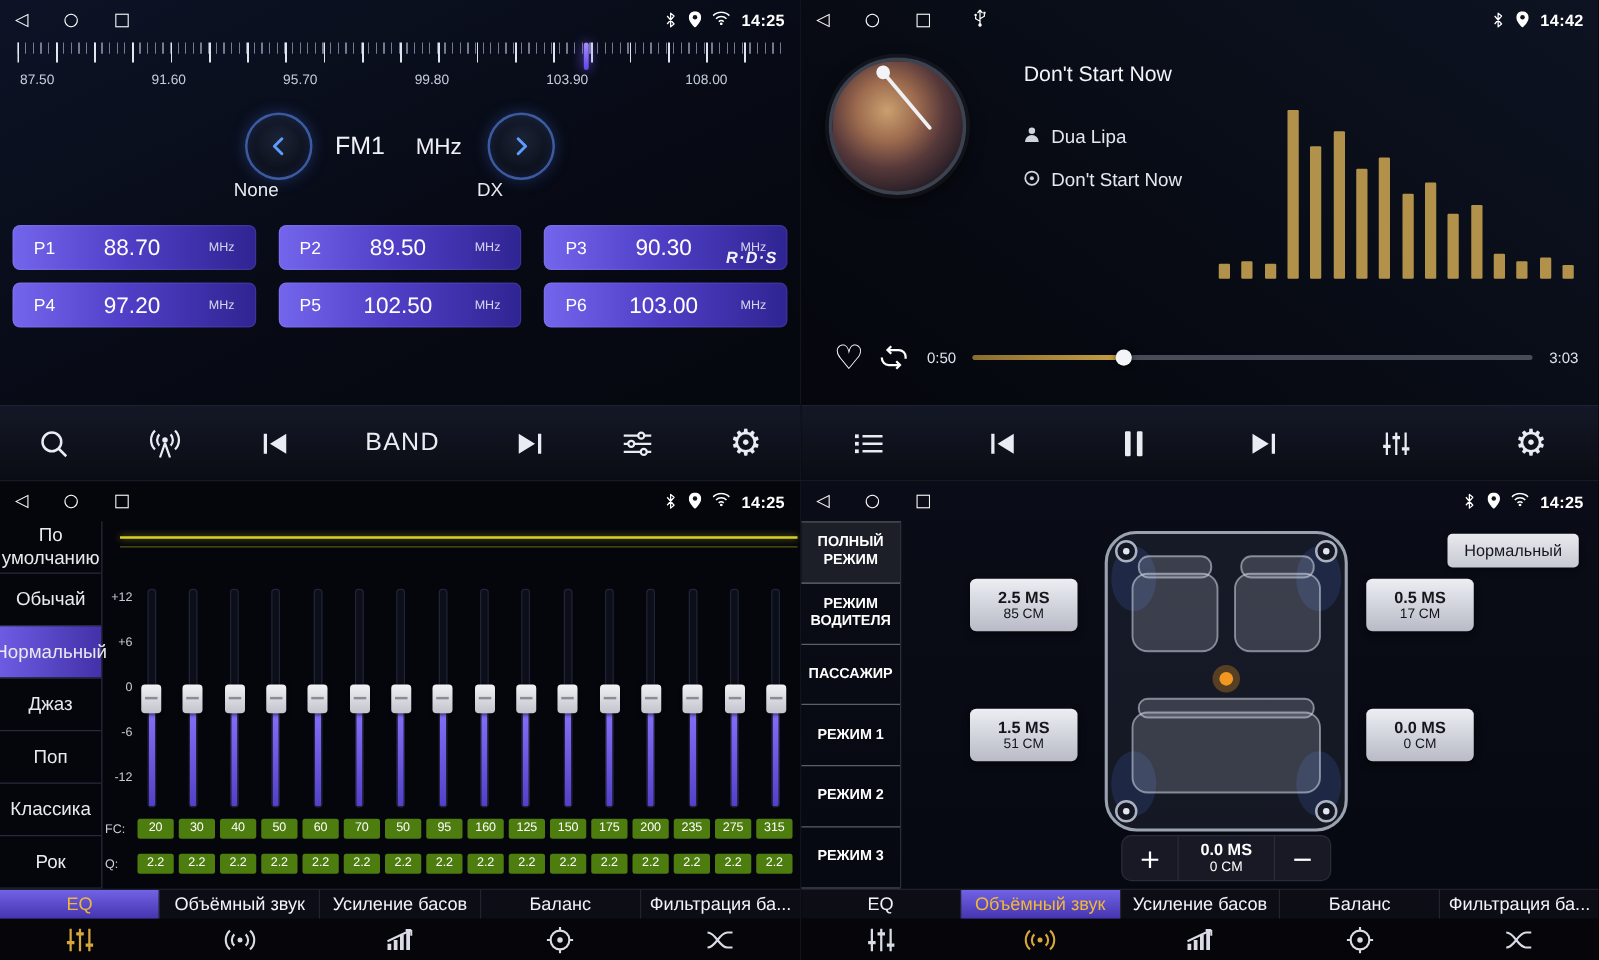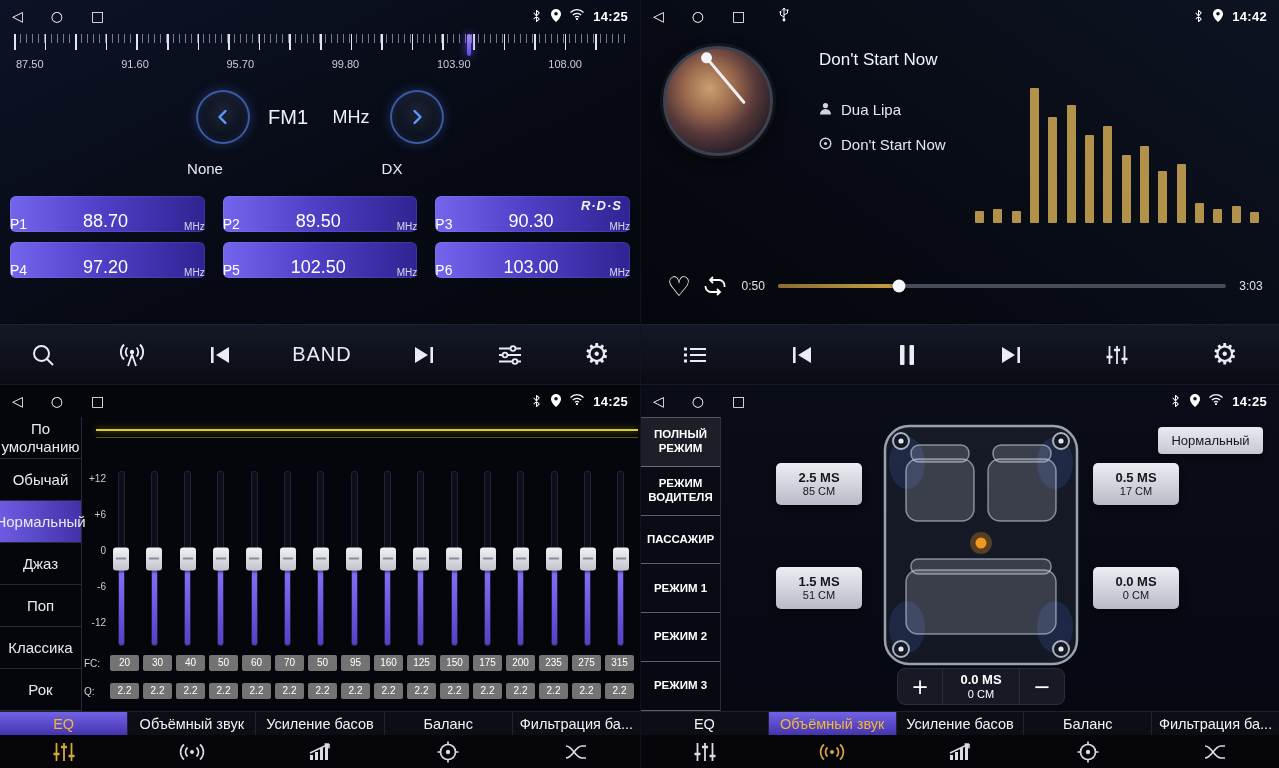--- a/index.html
+++ b/index.html
@@ -27,26 +27,26 @@
   repeating-linear-gradient(90deg,rgba(235,240,250,.95) 0 1.5px,transparent 1.5px 30.6px),
   repeating-linear-gradient(90deg,rgba(150,160,185,.75) 0 1px,transparent 1px 6.1px);
  background-size:100% 16px,100% 9px;background-repeat:no-repeat;background-position:top left}
 .fm-indicator{position:absolute;left:73%;top:0;width:4px;height:22px;border-radius:2px;background:linear-gradient(180deg,#a98cff,#5d46e8);box-shadow:0 0 9px rgba(124,92,255,.9)}
 .fm-labels{position:absolute;left:16px;right:58px;top:24px;display:flex;justify-content:space-between;font-size:11px;color:#c6cedd}
 .fm-main{display:flex;align-items:center;justify-content:center;gap:14px;margin-top:14px;position:relative}
 .arrow-btn{width:54px;height:54px;border-radius:50%;border:2px solid rgba(86,130,230,.65);background:radial-gradient(circle at 50% 40%,#1b2336 0%,#0b0e18 75%);display:flex;align-items:center;justify-content:center;cursor:pointer;box-shadow:0 0 12px rgba(64,105,210,.35),inset 0 0 8px rgba(64,105,210,.25)}
 .band-label{font-size:20px;color:#f0f2f7;width:48px;text-align:center}
 .freq-big{font-size:46px;font-weight:700;width:190px;text-align:center;letter-spacing:1px}
 .unit-label{font-size:18px;color:#eef0f5;width:50px;text-align:center}
-.fm-sub{position:relative;height:24px;margin-top:16px}
+.fm-sub{position:relative;height:24px;margin-top:0}
 .sub-left{position:absolute;left:150px;width:110px;text-align:center;font-size:15px;color:#e9ebf2}
 .sub-right{position:absolute;left:352px;width:80px;text-align:center;font-size:15px;color:#e9ebf2}
 .rds{position:absolute;right:18px;top:198px;font-size:13px;font-weight:700;font-style:italic;letter-spacing:1px;color:#f2f3f7}
 .preset-grid{display:grid;grid-template-columns:repeat(3,1fr);column-gap:18px;row-gap:10px;margin:12px 10px 0}
-.preset{height:36px;border:0;border-radius:6px;display:flex;align-items:flex-end;padding:0 0;color:#fff;cursor:pointer;background:linear-gradient(90deg,#7466ec 0%,#5140c8 45%,#2f2492 100%);box-shadow:inset 0 0 0 1px rgba(255,255,255,.07);font-family:"Liberation Sans",sans-serif}
+.preset{height:36px;border:0;border-radius:6px;display:flex;align-items:center;padding:0 17px;color:#fff;cursor:pointer;background:linear-gradient(90deg,#7466ec 0%,#5140c8 45%,#2f2492 100%);box-shadow:inset 0 0 0 1px rgba(255,255,255,.07);font-family:"Liberation Sans",sans-serif}
 .p-id{font-size:14px}
 .p-freq{flex:1;text-align:center;font-size:18px}
 .p-unit{font-size:10px;opacity:.8}
 .toolbar{position:absolute;left:0;right:0;bottom:0;height:60px;display:flex;align-items:center;justify-content:space-around;background:linear-gradient(180deg,#141826 0%,#0a0c14 100%);border-top:1px solid #1d2232;z-index:5}
 .tool{color:#e9ecf2;cursor:pointer;display:flex;align-items:center;justify-content:center}
 .glyph{font-family:"DejaVu Sans",sans-serif;line-height:1}
 .gear{font-size:29px}
 .band-text{font-size:20px;letter-spacing:1px}
 
 
@@ -81,21 +81,21 @@
 .eq-bands{position:absolute;left:110px;right:8px;top:86px;height:175px;display:flex;justify-content:space-between}
 .band{width:22px;display:flex;justify-content:center;position:relative;cursor:pointer}
 .track{width:7px;height:100%;border-radius:3px;border:1px solid #20243a;position:relative}
 .handle{position:absolute;left:50%;transform:translate(-50%,-50%);width:16px;height:23px;background:linear-gradient(180deg,#f2f2f5,#c2c4cc);border-radius:3px;box-shadow:0 1px 3px rgba(0,0,0,.6);cursor:pointer}
 .handle::after{content:"";position:absolute;left:3px;right:3px;top:10px;height:2px;background:#8a8d98}
 .valrow{position:absolute;left:84px;right:6px;display:flex;align-items:center;gap:4px}
 .valrow.fc{top:270px}
 .valrow.q{top:298px}
 .rowlab{width:22px;font-size:10px;color:#cfd2dc}
 .chips{flex:1;display:flex;gap:4px}
-.chip{flex:1;height:16px;line-height:16px;text-align:center;background:#737373;border-radius:2px;font-size:10px;color:#fff}
+.chip{flex:1;height:16px;line-height:16px;text-align:center;background:#4d7c0f;border-radius:2px;font-size:10px;color:#fff}
 
 
 .tabs{position:absolute;left:0;right:0;top:326px;height:24px;display:flex;background:#0d0d15;border-top:1px solid #20202c}
 .tab{flex:1;display:flex;align-items:center;justify-content:center;font-size:14.5px;color:#f2f3f7;border-right:1px solid #23232f;white-space:nowrap;overflow:hidden;cursor:pointer}
 .tab:last-child{border-right:0}
 .tab.selected{background:linear-gradient(180deg,#7163e6 0%,#4534ae 100%);color:#f0b838}
 .tabicons{position:absolute;left:0;right:0;top:350px;height:34px;display:flex;background:#05050a}
 .ticell{flex:1;display:flex;align-items:center;justify-content:center;color:#d9dce4;cursor:pointer}
 .ticell.gold{color:#d8a73c}
 

